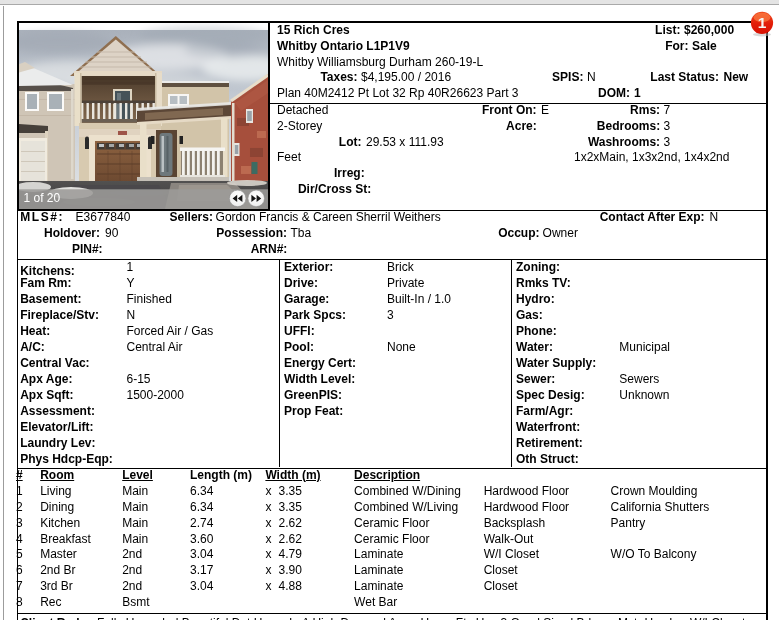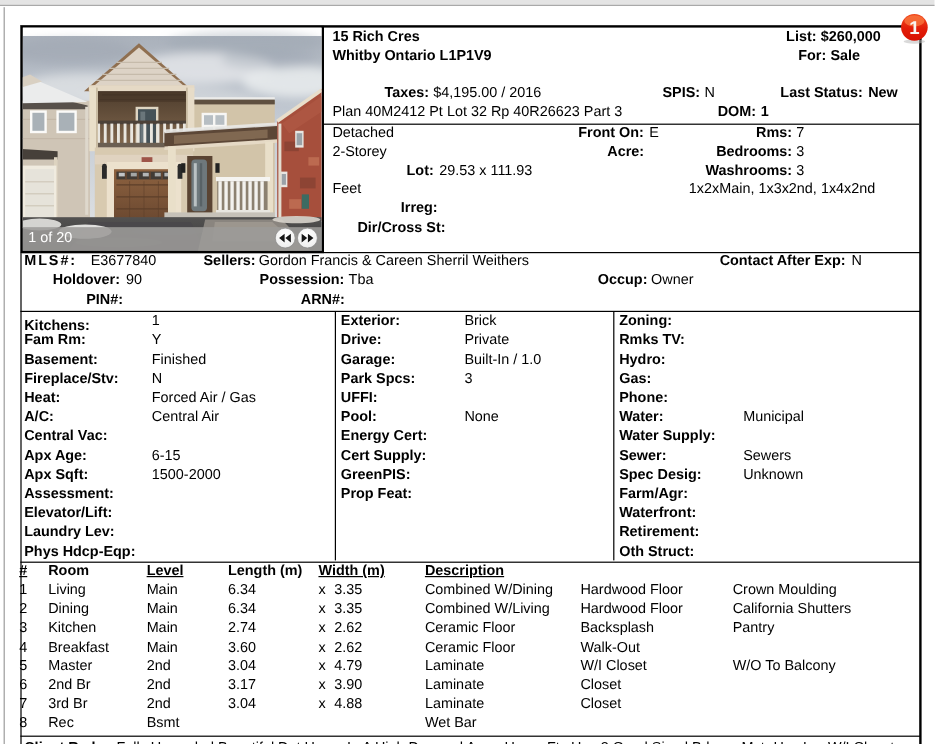--- a/index.html
+++ b/index.html
@@ -296,20 +296,21 @@
 <ellipse cx="13" cy="8.4" rx="8.4" ry="4.6" fill="#fb7d43" opacity="0.7"></ellipse>
 <text x="13" y="19.2" text-anchor="middle" font-family="Liberation Sans,sans-serif" font-size="15.5" font-weight="bold" fill="#f7f4f1">1</text>
 </svg>
 
 <div class="t b" style="left:277px;top:22px">15 Rich Cres</div>
 <div class="t b" style="left:655.1px;top:22px">List:</div>
 <div class="t b" style="left:684px;top:22px">$260,000</div>
 <div class="t b" style="left:277px;top:38px">Whitby Ontario L1P1V9</div>
 <div class="t b" style="left:665.2px;top:38px">For:</div>
 <div class="t b" style="left:692px;top:38px">Sale</div>
+<div class="t" style="left:277px;top:53.5px">Whitby Williamsburg Durham 260-19-L</div>
 <div class="t b" style="left:320.4px;top:69px">Taxes:</div>
 <div class="t" style="left:361px;top:69px">$4,195.00 / 2016</div>
 <div class="t b" style="left:552.1px;top:69px">SPIS:</div>
 <div class="t" style="left:587px;top:69px">N</div>
 <div class="t b" style="left:650.3px;top:69px">Last Status:</div>
 <div class="t b" style="left:723.5px;top:69px">New</div>
 <div class="t" style="left:277px;top:85px">Plan 40M2412 Pt Lot 32 Rp 40R26623 Part 3</div>
 <div class="t b" style="left:598.1px;top:85px">DOM:</div>
 <div class="t b" style="left:634px;top:85px">1</div>
 
@@ -375,21 +376,21 @@
 <div class="t b" style="left:284px;top:274.6px">Drive:</div>
 <div class="t" style="left:387px;top:274.6px">Private</div>
 <div class="t b" style="left:284px;top:290.6px">Garage:</div>
 <div class="t" style="left:387px;top:290.6px">Built-In / 1.0</div>
 <div class="t b" style="left:284px;top:306.6px">Park Spcs:</div>
 <div class="t" style="left:387px;top:306.6px">3</div>
 <div class="t b" style="left:284px;top:322.6px">UFFI:</div>
 <div class="t b" style="left:284px;top:338.6px">Pool:</div>
 <div class="t" style="left:387px;top:338.6px">None</div>
 <div class="t b" style="left:284px;top:354.6px">Energy Cert:</div>
-<div class="t b" style="left:284px;top:370.6px">Cert Supply:</div>
+<div class="t b" style="left:284px;top:370.6px">Width Level:</div>
 <div class="t b" style="left:284px;top:386.6px">GreenPIS:</div>
 <div class="t b" style="left:284px;top:402.6px">Prop Feat:</div>
 
 <div class="t b" style="left:516px;top:258.6px">Zoning:</div>
 <div class="t b" style="left:516px;top:274.6px">Rmks TV:</div>
 <div class="t b" style="left:516px;top:290.6px">Hydro:</div>
 <div class="t b" style="left:516px;top:306.6px">Gas:</div>
 <div class="t b" style="left:516px;top:322.6px">Phone:</div>
 <div class="t b" style="left:516px;top:338.6px">Water:</div>
 <div class="t" style="left:619.3px;top:338.6px">Municipal</div>
@@ -397,21 +398,21 @@
 <div class="t b" style="left:516px;top:370.6px">Sewer:</div>
 <div class="t" style="left:619.3px;top:370.6px">Sewers</div>
 <div class="t b" style="left:516px;top:386.6px">Spec Desig:</div>
 <div class="t" style="left:619.3px;top:386.6px">Unknown</div>
 <div class="t b" style="left:516px;top:402.6px">Farm/Agr:</div>
 <div class="t b" style="left:516px;top:418.6px">Waterfront:</div>
 <div class="t b" style="left:516px;top:434.6px">Retirement:</div>
 <div class="t b" style="left:516px;top:450.6px">Oth Struct:</div>
 
 <div class="t b" style="left:16px;top:466.6px;text-decoration:underline">#</div>
-<div class="t b" style="left:40.2px;top:466.6px;">Room</div>
+<div class="t b" style="left:40.2px;top:466.6px;text-decoration:underline">Room</div>
 <div class="t b" style="left:122.2px;top:466.6px;text-decoration:underline">Level</div>
 <div class="t b" style="left:190px;top:466.6px;">Length (m)</div>
 <div class="t b" style="left:265.4px;top:466.6px;text-decoration:underline">Width (m)</div>
 <div class="t b" style="left:354.1px;top:466.6px;text-decoration:underline">Description</div>
 
 <div class="t" style="left:16px;top:482.6px">1</div>
 <div class="t" style="left:40.2px;top:482.6px">Living</div>
 <div class="t" style="left:122.2px;top:482.6px">Main</div>
 <div class="t" style="left:190px;top:482.6px">6.34</div>
 <div class="t" style="left:265.4px;top:482.6px">x</div>

